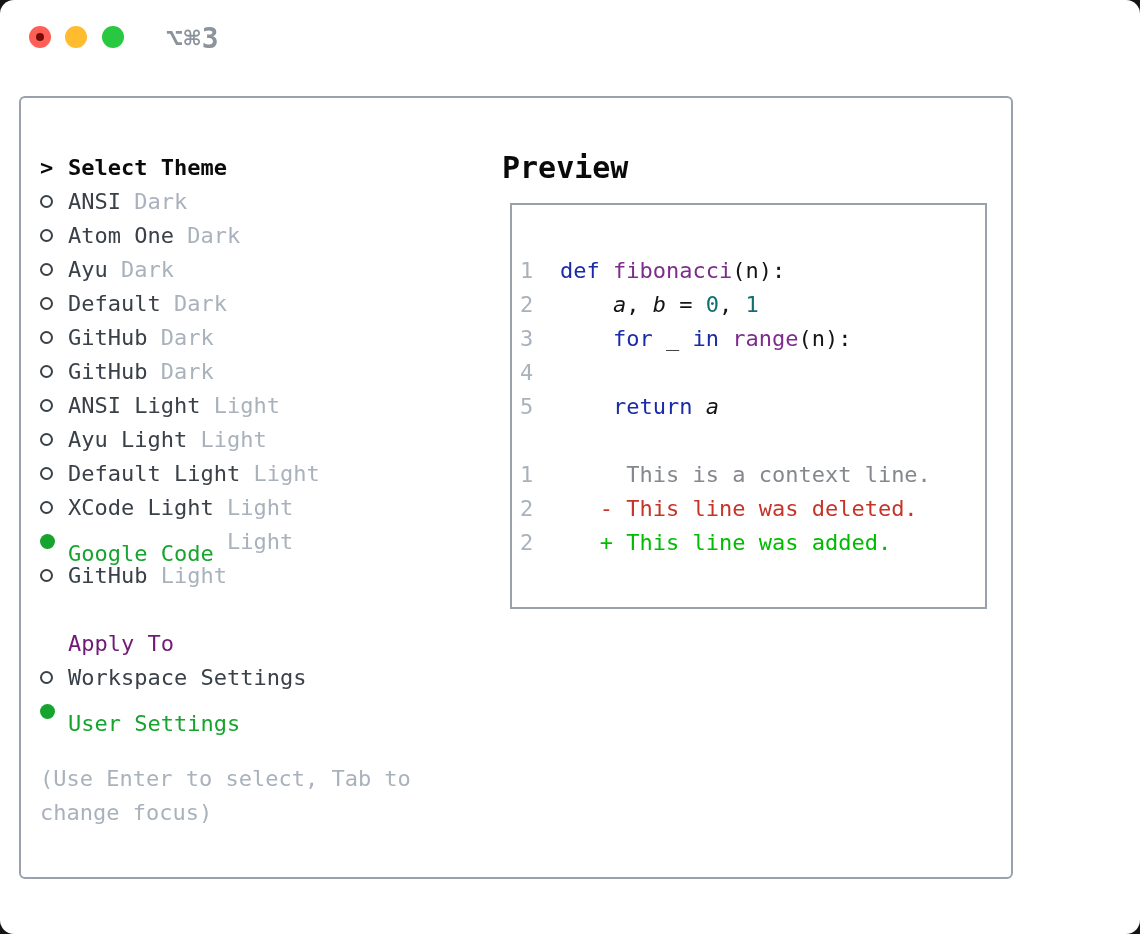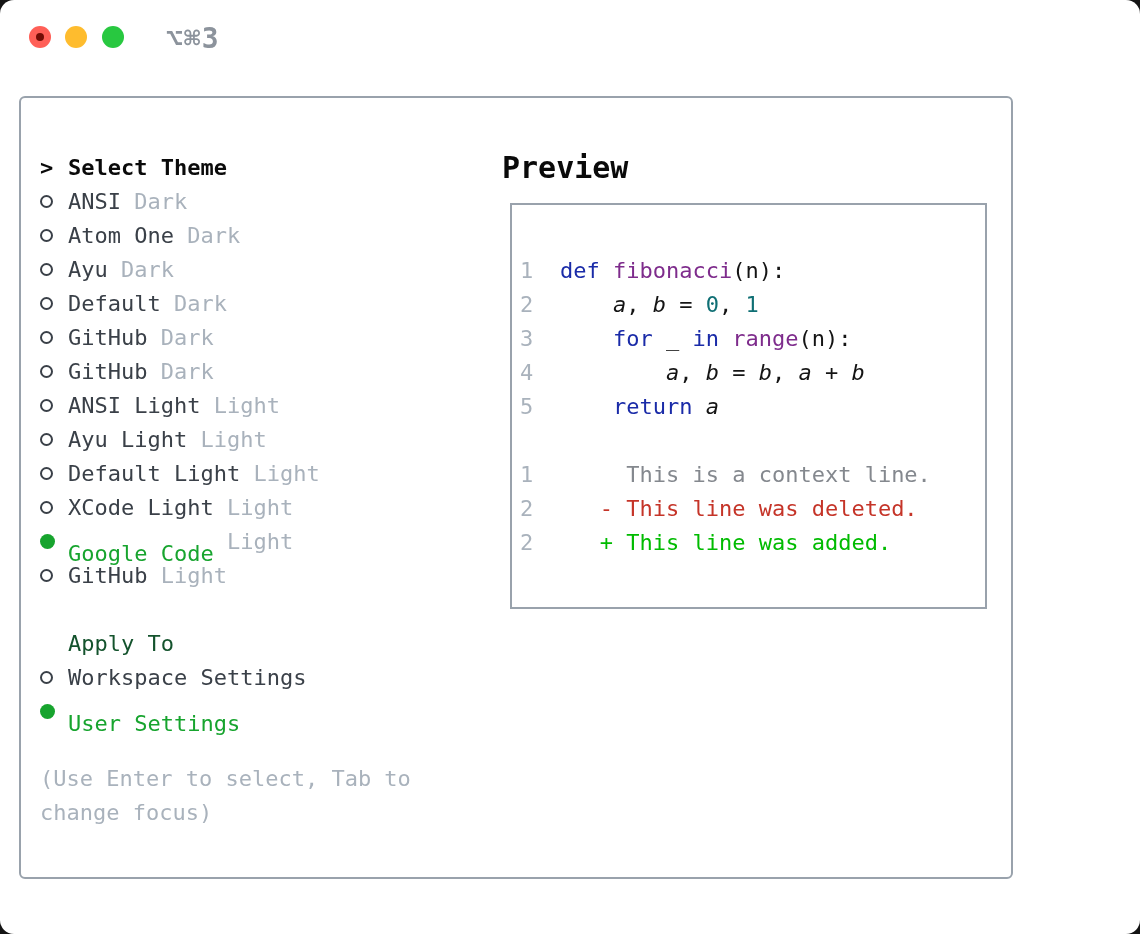--- a/index.html
+++ b/index.html
@@ -21,21 +21,21 @@
   .traffic.yellow{left:65px;background:var(--traffic_yellow);}
   .traffic.green{left:102px;background:var(--traffic_green);}
   .shortcut{position:absolute;left:166px;top:22px;font-size:28px;font-weight:bold;color:var(--titlebar_text);letter-spacing:1px;}
   
   .panel{position:absolute;left:19px;top:96px;width:994px;height:783px;border:2px solid var(--border);border-radius:6px;background:#fff;}
   .left-col{position:absolute;left:19px;top:52px;width:440px;font-size:22px;}
   .row{display:flex;align-items:center;height:34px;white-space:pre;}
   .marker{display:inline-flex;align-items:center;width:28px;flex:0 0 28px;}
   .prompt{font-weight:bold;color:#0a0a0a;}
   .hdr{font-weight:bold;color:#0a0a0a;}
-  .hdr2{color:#14532d;}
+  .hdr2{color:#701a75;}
   .circle{display:inline-block;width:13px;height:13px;border-radius:50%;border:2px solid var(--item_text);}
   .circle.filled{width:15px;height:15px;border:none;background:var(--accent_green);}
   .label{color:var(--item_text);}
   .label.green{color:var(--accent_green);margin-top:24px;}
   .variant{color:var(--muted);}
   .spacer{height:34px;}
   .hint{color:var(--muted);width:432px;line-height:34px;white-space:normal;}
   
   .preview-title{position:absolute;left:481px;top:52px;height:34px;display:flex;align-items:center;font-size:30px;font-weight:bold;color:#0a0a0a;}
   .preview-box{position:absolute;left:489px;top:105px;width:477px;height:406px;border:2px solid var(--border);background:#fff;padding:48px 6px 0 8px;overflow:hidden;}
@@ -113,21 +113,20 @@
         <div class="pline">
           <span class="ln">2</span>
           <span class="content"><span class="tk-plain">    </span><span class="tk-var">a</span><span class="tk-plain">, </span><span class="tk-var">b</span><span class="tk-plain"> = </span><span class="tk-literal">0</span><span class="tk-plain">, </span><span class="tk-literal">1</span></span>
         </div>
         <div class="pline">
           <span class="ln">3</span>
           <span class="content"><span class="tk-plain">    </span><span class="tk-keyword">for</span><span class="tk-plain"> _ </span><span class="tk-keyword">in</span><span class="tk-plain"> </span><span class="tk-func">range</span><span class="tk-plain">(n):</span></span>
         </div>
         <div class="pline">
           <span class="ln">4</span>
-          <span class="content"><span class="tk-plain">        </span><span class="tk-var">a</span><span class="tk-plain">, </span><span class="tk-var">b</span><span class="tk-plain"> = </span><span class="tk-var">b</span><span class="tk-plain">, </span><span class="tk-var">a</span><span class="tk-plain"> + </span><span class="tk-var">b</span></span>
         </div>
         <div class="pline">
           <span class="ln">5</span>
           <span class="content"><span class="tk-plain">    </span><span class="tk-keyword">return</span><span class="tk-plain"> </span><span class="tk-var">a</span></span>
         </div>
         <div class="pline"></div>
         <div class="pline">
           <span class="ln">1</span>
           <span class="content d-context">     This is a context line.</span>
         </div>

